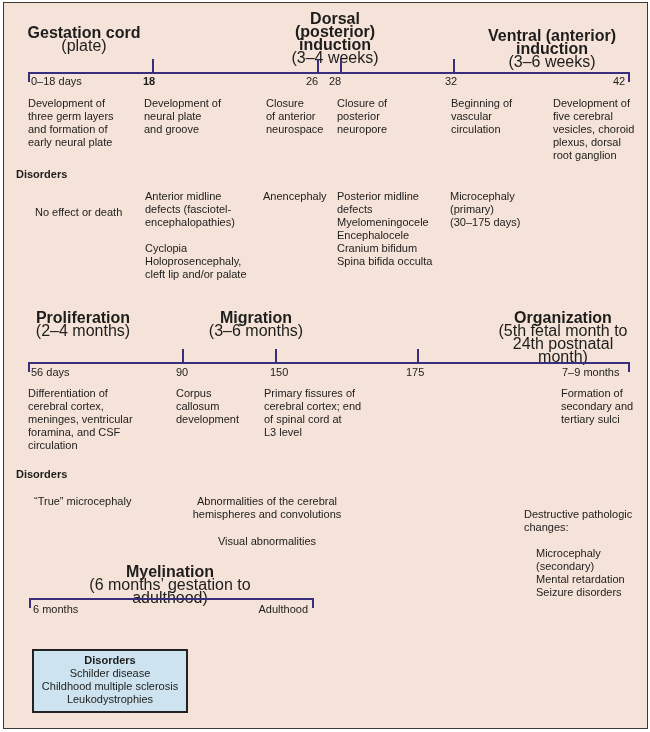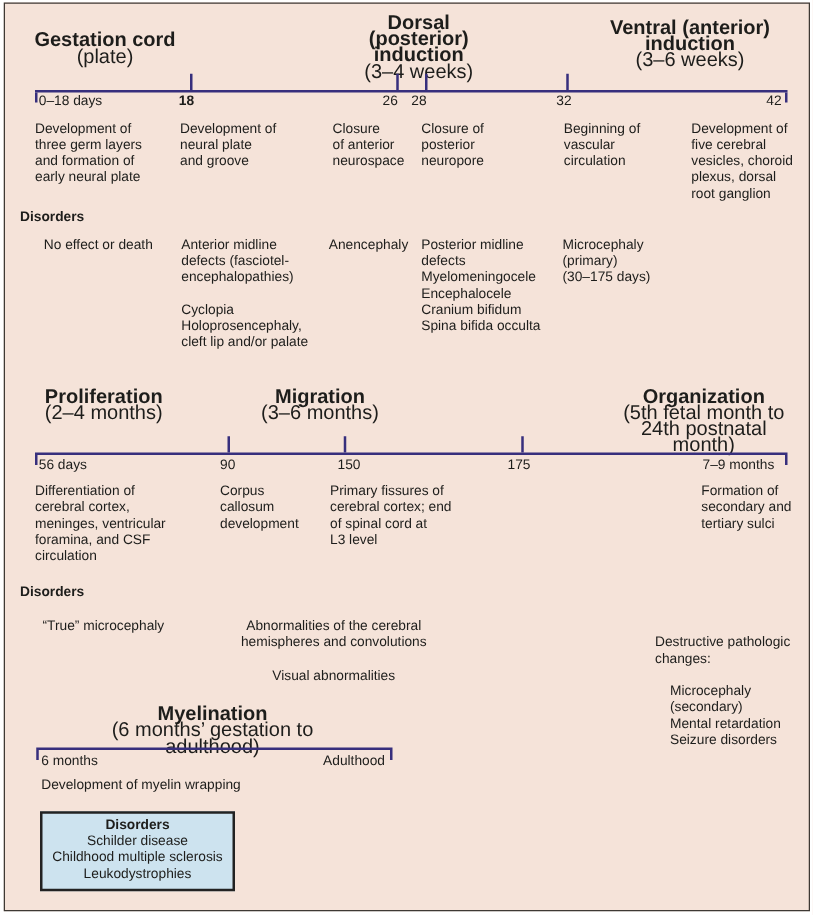--- a/index.html
+++ b/index.html
@@ -33,21 +33,21 @@
 
   <div class="hdr" style="left:19px;top:26px;width:130px;">
     <span class="hd-title">Gestation cord</span>
     <span class="hd-sub">(plate)</span>
   </div>
   <div class="hdr" style="left:270px;top:12px;width:130px;">
     <span class="hd-title">Dorsal (posterior)
 induction</span>
     <span class="hd-sub">(3–4 weeks)</span>
   </div>
-  <div class="hdr" style="left:487px;top:16px;width:130px;">
+  <div class="hdr" style="left:487px;top:29px;width:130px;">
     <span class="hd-title">Ventral (anterior)
 induction</span>
     <span class="hd-sub">(3–6 weeks)</span>
   </div>
 
   <div class="tl" style="left:28px;top:72px;width:602px;">
     <span class="cap left"></span>
     <span class="cap right"></span>
     <span class="tick" style="left:20.6%;"></span>
     <span class="tick" style="left:48.0%;"></span>
@@ -78,21 +78,21 @@
   <div class="t" style="left:451px;top:97px;width:95px;">Beginning of
 vascular
 circulation</div>
   <div class="t" style="left:553px;top:97px;width:95px;">Development of
 five cerebral
 vesicles, choroid
 plexus, dorsal
 root ganglion</div>
 
   <div class="t b" style="left:16px;top:168px;">Disorders</div>
-  <div class="t" style="left:35px;top:190px;width:110px;">No effect or death</div>
+  <div class="t" style="left:35px;top:206px;width:110px;">No effect or death</div>
   <div class="t" style="left:145px;top:190px;width:125px;">Anterior midline
 defects (fasciotel-
 encephalopathies)
 
 Cyclopia
 Holoprosencephaly,
 cleft lip and/or palate</div>
   <div class="t" style="left:263px;top:190px;width:80px;">Anencephaly</div>
   <div class="t" style="left:337px;top:190px;width:115px;">Posterior midline
 defects
@@ -167,21 +167,20 @@
     <span class="hd-sub">(6 months’ gestation to adulthood)</span>
   </div>
 
   <div class="tl" style="left:29px;top:598px;width:285px;">
     <span class="cap left"></span>
     <span class="cap right"></span>
   </div>
 
   <div class="t" style="left:33px;top:603px;">6 months</div>
   <div class="t rt" style="left:238px;top:603px;width:70px;">Adulthood</div>
-  <div class="t" style="left:33px;top:622px;width:220px;">Development of myelin wrapping</div>
 
   <div class="box">
     <span class="bx-title">Disorders</span>
     <span class="bx-items">Schilder disease
 Childhood multiple sclerosis
 Leukodystrophies</span>
   </div>
 </div>
 
 </body></html>

